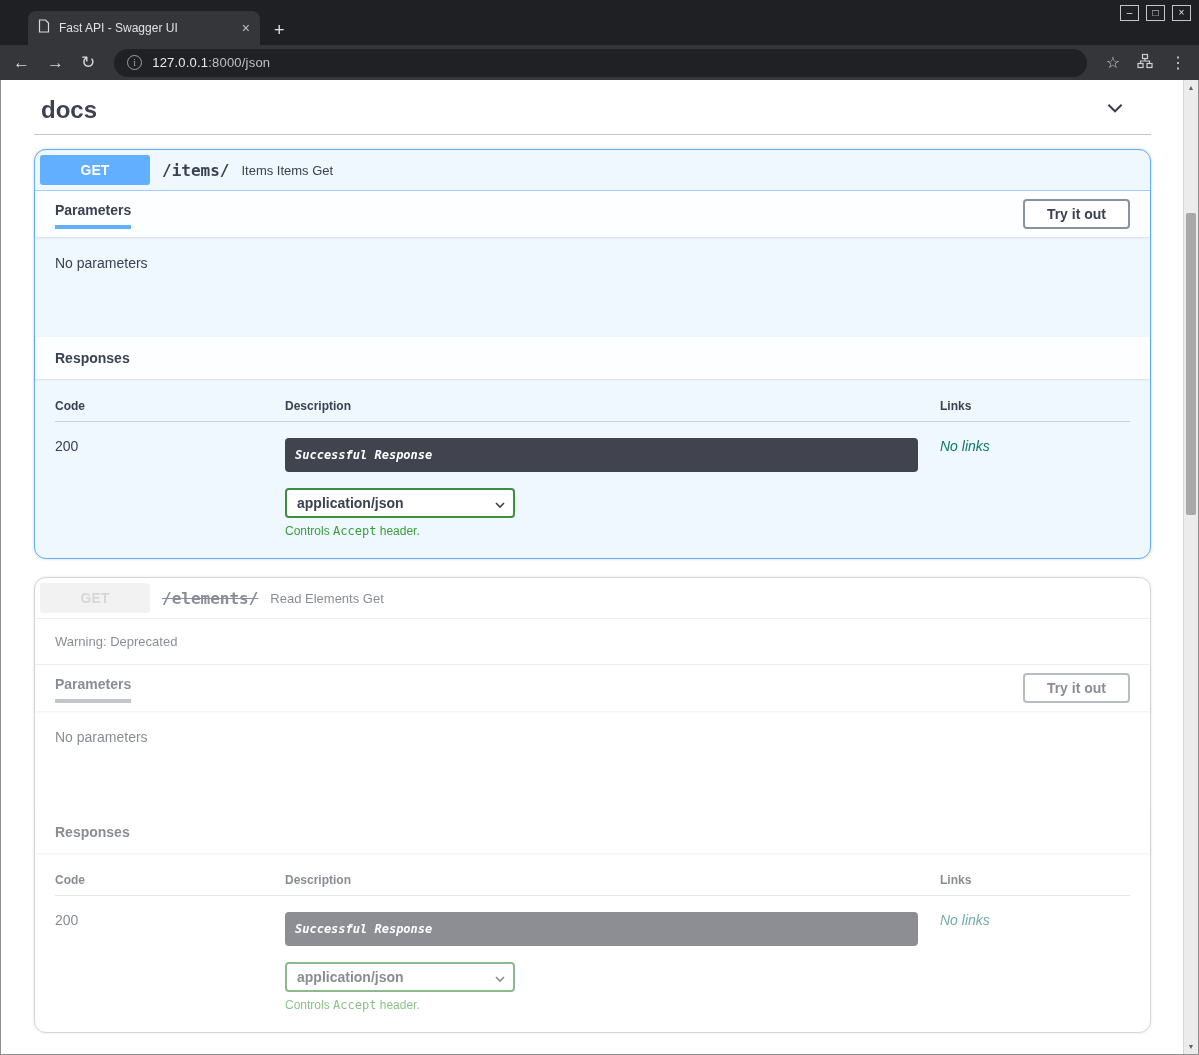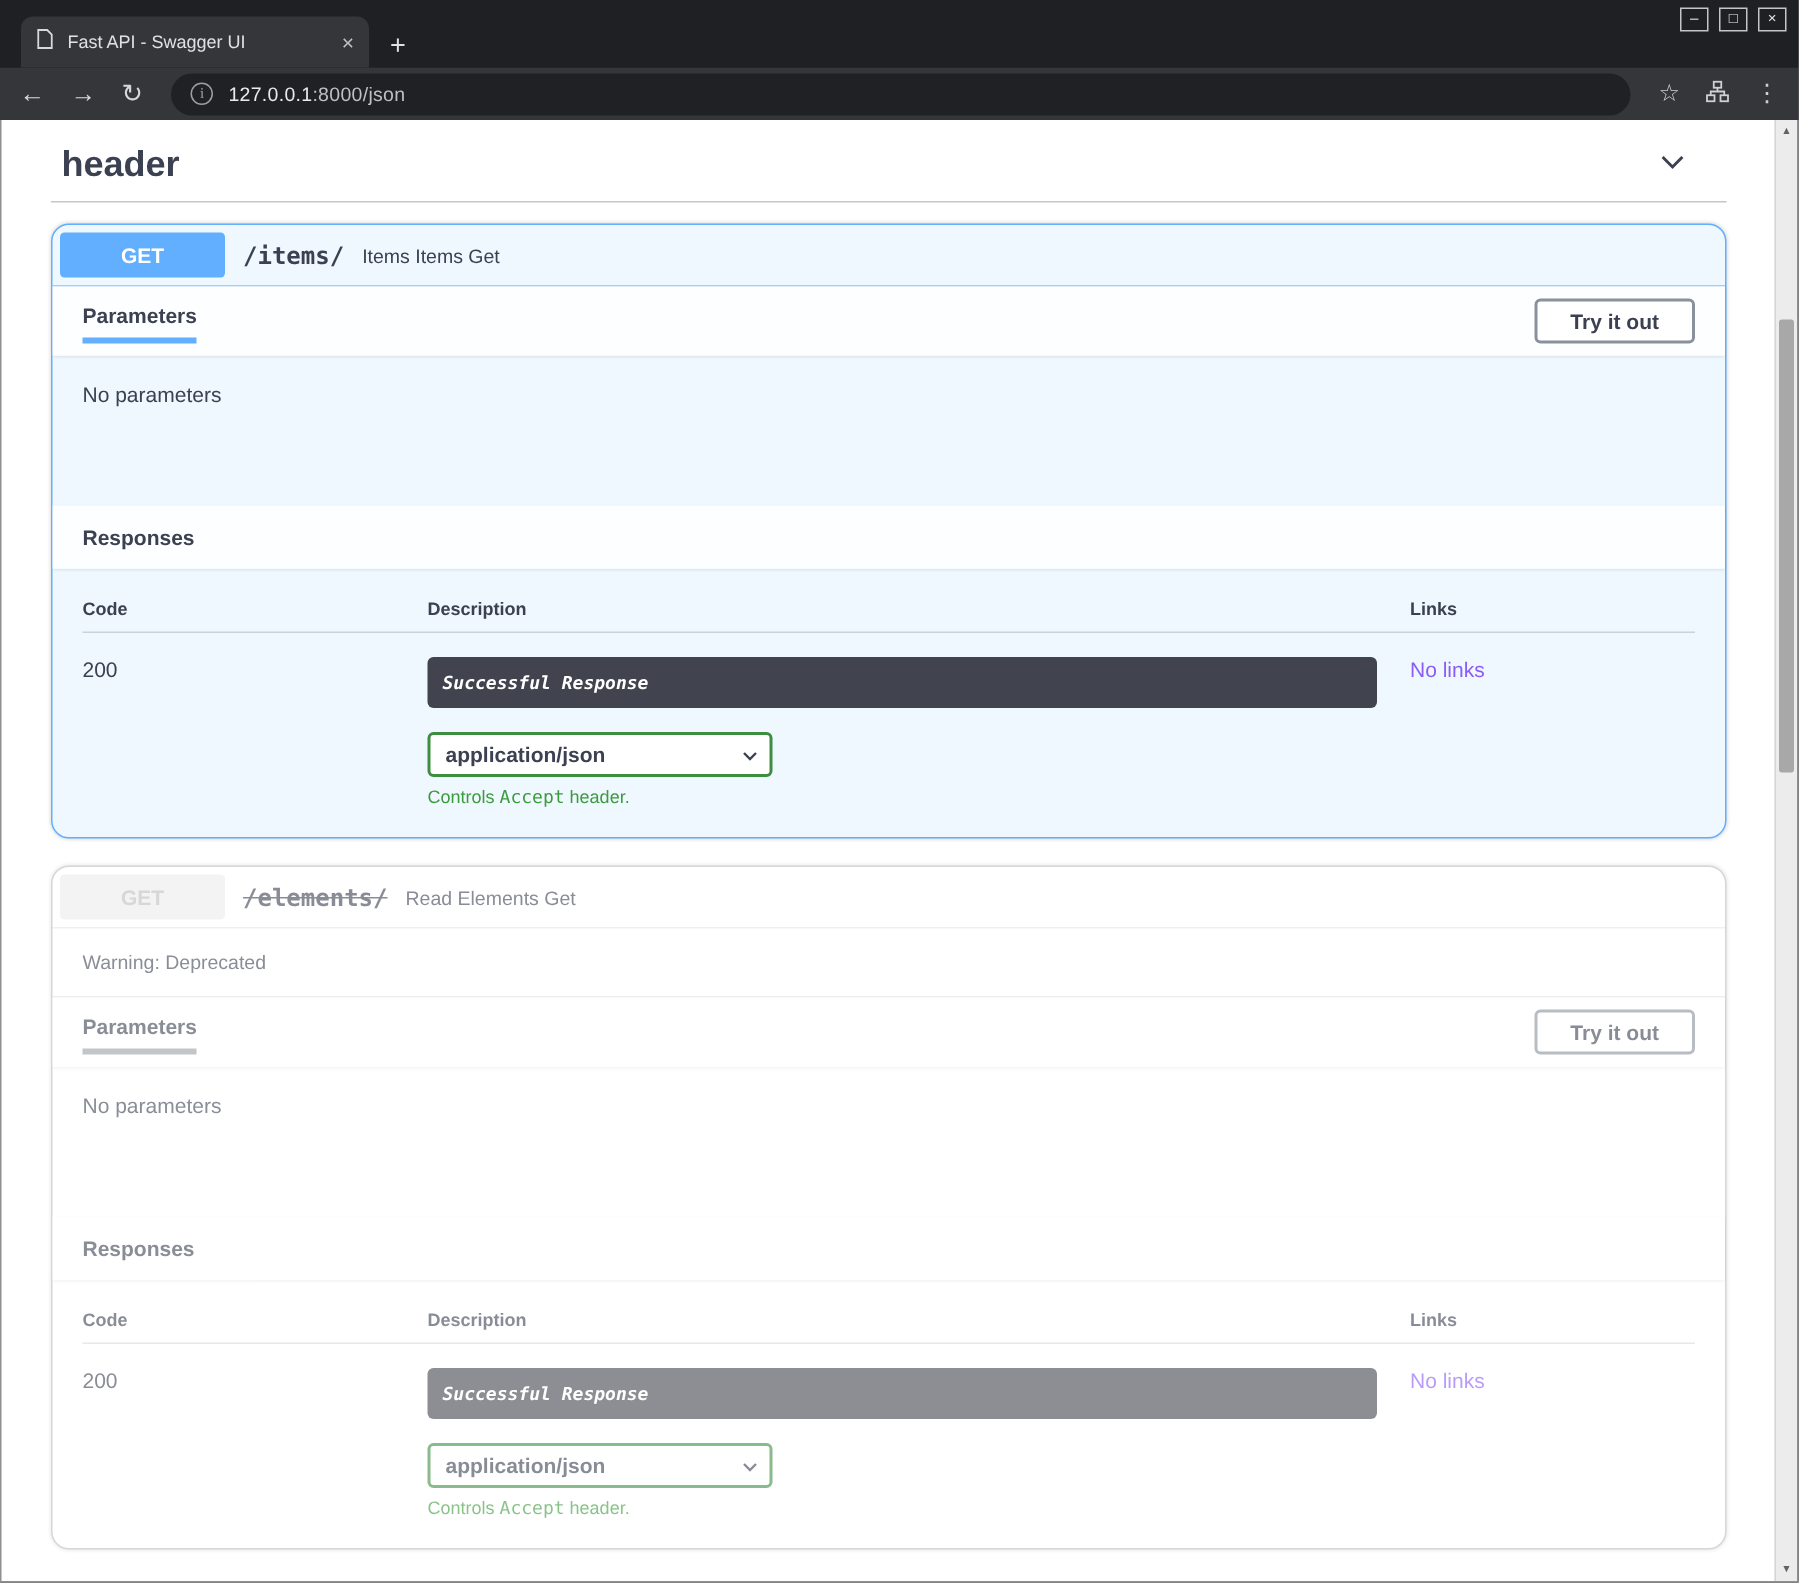--- a/index.html
+++ b/index.html
@@ -7,21 +7,21 @@
     width: 1199px; height: 1055px;
     font-family: "Liberation Sans", sans-serif;
     background: #1e2023;
     overflow: hidden;
   }
   .mono { font-family: "DejaVu Sans Mono", monospace; }
 
   
   .titlebar { height: 45px; background: #1e2023; display: flex; align-items: flex-end; position: relative; }
   .tab {
-    width: 232px; height: 34px; margin-left: 14px;
+    width: 232px; height: 34px; margin-left: 28px;
     background: #35363a; border-radius: 8px 8px 0 0;
     display: flex; align-items: center; gap: 9px; padding: 0 10px; color: #dfe1e5;
   }
   .tab-title { flex: 1; font-size: 12px; white-space: nowrap; overflow: hidden; }
   .tab-close { font-size: 14px; color: #bdc1c6; }
   .new-tab { margin: 0 0 6px 14px; color: #dfe1e5; font-size: 18px; line-height: 1; }
   .win-controls { position: absolute; top: 5px; right: 8px; display: flex; gap: 7px; }
   .win-btn {
     width: 19px; height: 16px; border: 1px solid #c3c5c7; color: #e4e6e8;
     font-size: 10px; line-height: 1; display: flex; align-items: center; justify-content: center;
@@ -88,21 +88,21 @@
   .params-body { padding: 18px 20px 66px; }
   .params-body p { font-size: 14px; color: #3b4151; }
   .sec-head.resp { padding: 12px 20px; }
 
   .resp-body { padding: 20px; }
   .grid { display: grid; grid-template-columns: 230px 1fr 190px; }
   .head-row { border-bottom: 1px solid rgba(59,65,81,.2); padding-bottom: 8px; }
   .head-row div { font-size: 12px; font-weight: 700; color: #3b4151; }
   .data-row > div { padding-top: 16px; }
   .code-cell { font-size: 14px; color: #3b4151; }
-  .links-cell { font-size: 14px; color: #8b5cf6; }
+  .links-cell { font-size: 14px; font-style: italic; color: #0f766e; }
   .resp-markdown {
     background: #41444e; border-radius: 4px; padding: 10px;
     color: #fff; font-style: italic; font-weight: 700; font-size: 12px;
     max-width: 633px;
   }
   .media-wrap { margin-top: 16px; position: relative; width: 230px; }
   .media-select {
     width: 230px; height: 30px; appearance: none; -webkit-appearance: none;
     border: 2px solid #3e8e41; border-radius: 4px; background: #fff;
     font-weight: 700; font-size: 14px; color: #3b4151; padding: 0 30px 0 10px;
@@ -172,21 +172,21 @@
         </g>
       </svg>
   </span>
   <span class="right-ic">⋮</span>
 </div>
 
 <div class="page-area">
   <div class="content">
 
     <div class="section-head">
-      <h2 class="section-title">header</h2>
+      <h2 class="section-title">docs</h2>
       <span>
         <svg width="22" height="22" viewBox="0 0 20 20">
             <path d="M4 7l6 6 6-6" fill="none" stroke="#3b4151" stroke-width="1.8"></path>
           </svg>
       </span>
     </div>
 
     <section class="opblock get">
       <div class="op-summary">
         <span class="method">GET</span>

